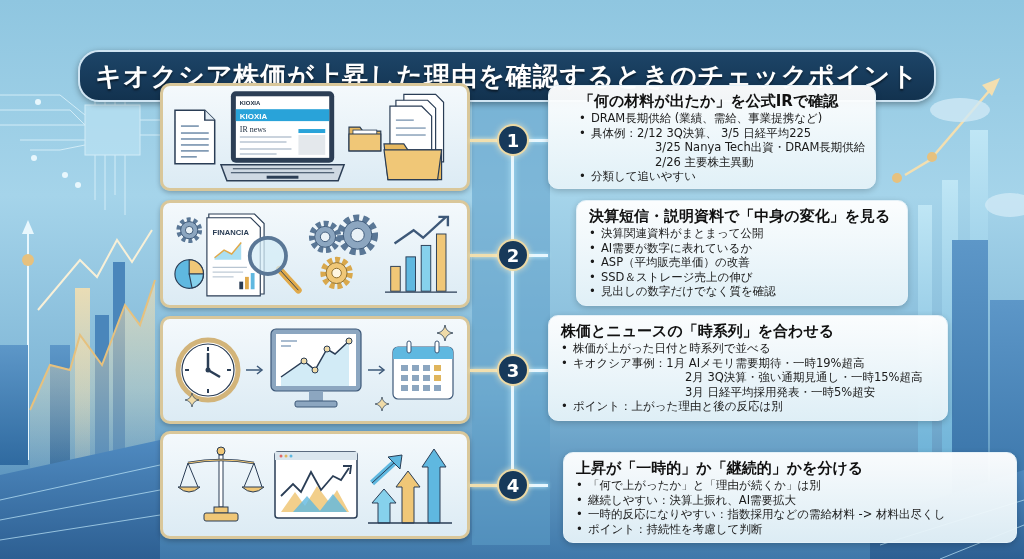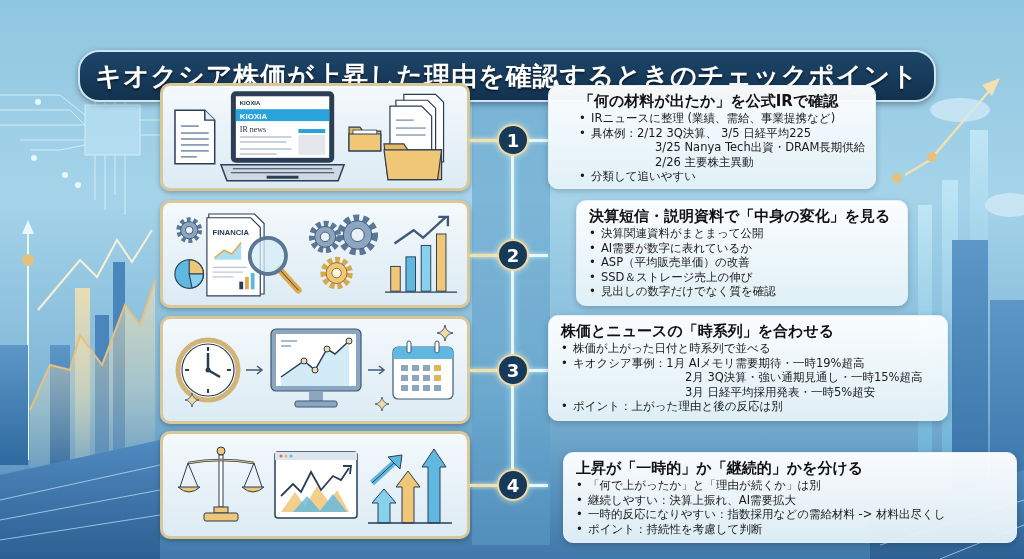--- a/index.html
+++ b/index.html
@@ -208,21 +208,21 @@
     <path d="M2 52 H22 L26 58 H60 V88 H6 Z" fill="#e7b85f" stroke="#2a3d55" stroke-width="1.2"></path>
     <path d="M2 58 H60 L56 88 H6 Z" fill="#f0c777" stroke="#2a3d55" stroke-width="1.2"></path>
   </svg>
 </div>
 <div class="connector-l" style="top:139px;"></div>
 <div class="connector-r" style="top:139px;"></div>
 <div class="num" style="top:124px;">1</div>
 <div class="card" style="top:85px; width:328px; height:104px;padding-left:30px;">
   <h2>「何の材料が出たか」を公式IRで確認</h2>
   <ul>
-    <li>IRニュースに整理 (業績、需給、事業提携など)</li>
+    <li>DRAM長期供給 (業績、需給、事業提携など)</li>
     <li>具体例：2/12 3Q決算、 3/5 日経平均225</li>
     <li class="cont" style="padding-left:76px;">3/25 Nanya Tech出資・DRAM長期供給</li>
     <li class="cont" style="padding-left:76px;">2/26 主要株主異動</li>
     <li>分類して追いやすい</li>
   </ul>
 </div>
 
 <div class="illus" style="top:200px;">
   <svg width="34" height="86" viewBox="0 0 34 86">
     <g>

